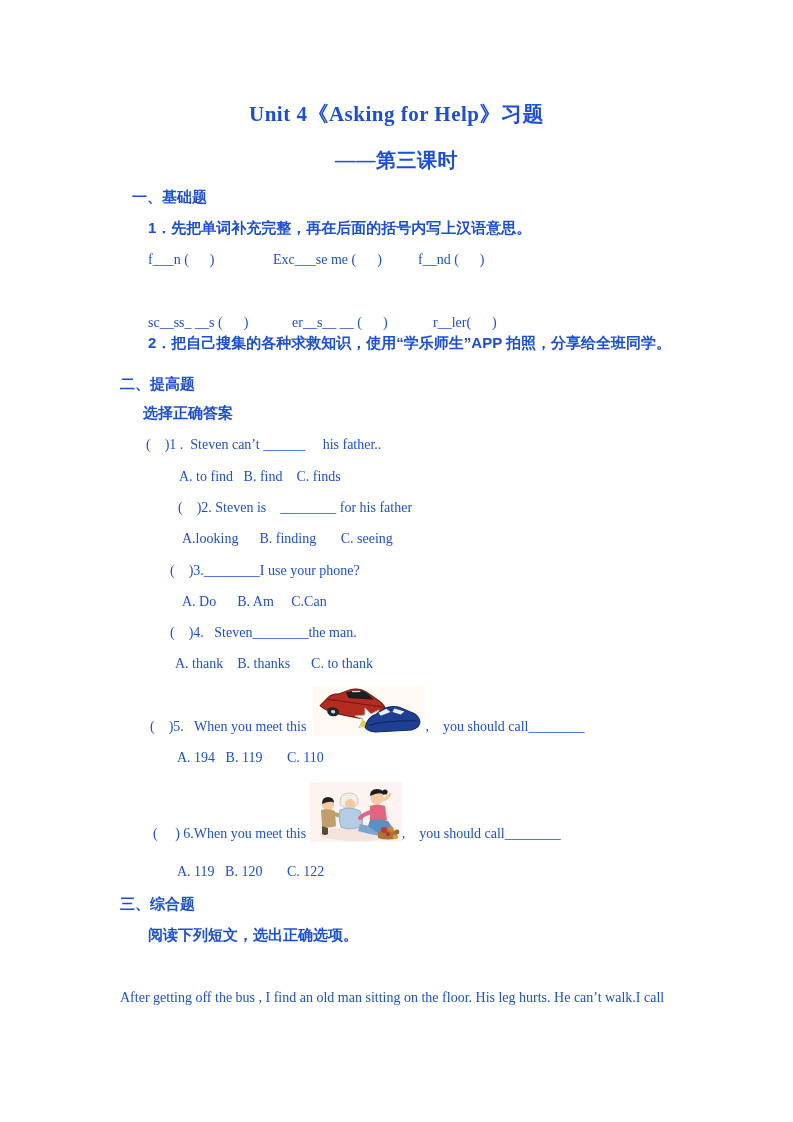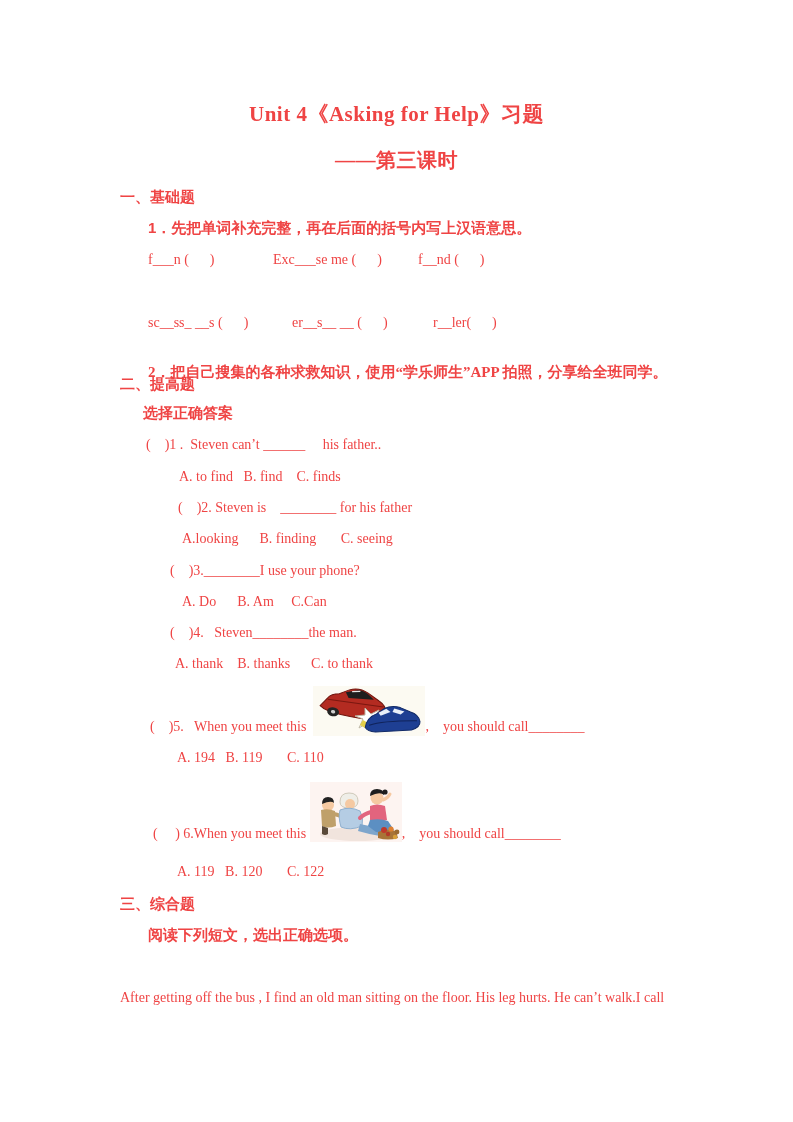--- a/index.html
+++ b/index.html
@@ -2,21 +2,21 @@
 <html><head>
 <meta charset="utf-8">
 <style>
   html, body { margin: 0; padding: 0; background: #ffffff; }
   .page {
     position: relative;
     width: 793px;
     height: 1041px;
     background: #ffffff;
     font-family: "Liberation Serif", "DejaVu Serif", serif;
-    color: #ef4444;
+    color: #1d4ed8;
     overflow: hidden;
   }
   .abs { position: absolute; white-space: pre; line-height: 1.15; }
   .title-line {
     left: 0; width: 793px; text-align: center;
     font-weight: bold; letter-spacing: 0.5px;
     font-family: "Liberation Serif", "DejaVu Serif", serif;
   }
   .cn {
     font-family: "Liberation Sans", "DejaVu Sans", sans-serif;
@@ -33,35 +33,35 @@
   .pic { display: block; }
 </style>
 </head>
 <body>
 
 <div class="page">
 
   <div class="abs title-line" style="top:102px; font-size:21px;">Unit 4《Asking for Help》习题</div>
   <div class="abs title-line" style="top:149px; font-size:20px;">——第三课时</div>
 
-  <div class="abs cn" style="top:188px; left:120px;">一、基础题</div>
+  <div class="abs cn" style="top:188px; left:132px;">一、基础题</div>
   <div class="abs cn" style="top:219px; left:148px;">1．先把单词补充完整，再在后面的括号内写上汉语意思。</div>
 
   <div class="abs wordrow" style="top:252px; left:0;">
     <span style="left:148px">f___n (      )</span>
     <span style="left:273px">Exc___se me (      )</span>
     <span style="left:418px">f__nd (      )</span>
   </div>
   <div class="abs wordrow" style="top:315px; left:0;">
     <span style="left:148px">sc__ss_ __s (      )</span>
     <span style="left:292px">er__s__ __ (      )</span>
     <span style="left:433px">r__ler(      )</span>
   </div>
 
-  <div class="abs cn" style="top:364px; left:148px;font-family:Liberation Serif, serif;">2．把自己搜集的各种求救知识，使用“学乐师生”APP 拍照，分享给全班同学。</div>
+  <div class="abs cn" style="top:334px; left:148px;">2．把自己搜集的各种求救知识，使用“学乐师生”APP 拍照，分享给全班同学。</div>
 
   <div class="abs cn" style="top:375px; left:120px;">二、提高题</div>
   <div class="abs cn" style="top:404px; left:143px;">选择正确答案</div>
 
   <div class="abs en" style="top:437px; left:146px;">(    )1 .  Steven can’t ______     his father..</div>
   <div class="abs en" style="top:469px; left:179px;">A. to find   B. find    C. finds</div>
 
   <div class="abs en" style="top:500px; left:170px;margin-left:8px;">(    )2. Steven is    ________ for his father</div>
   <div class="abs en" style="top:531px; left:182px;">A.looking      B. finding       C. seeing</div>
 

